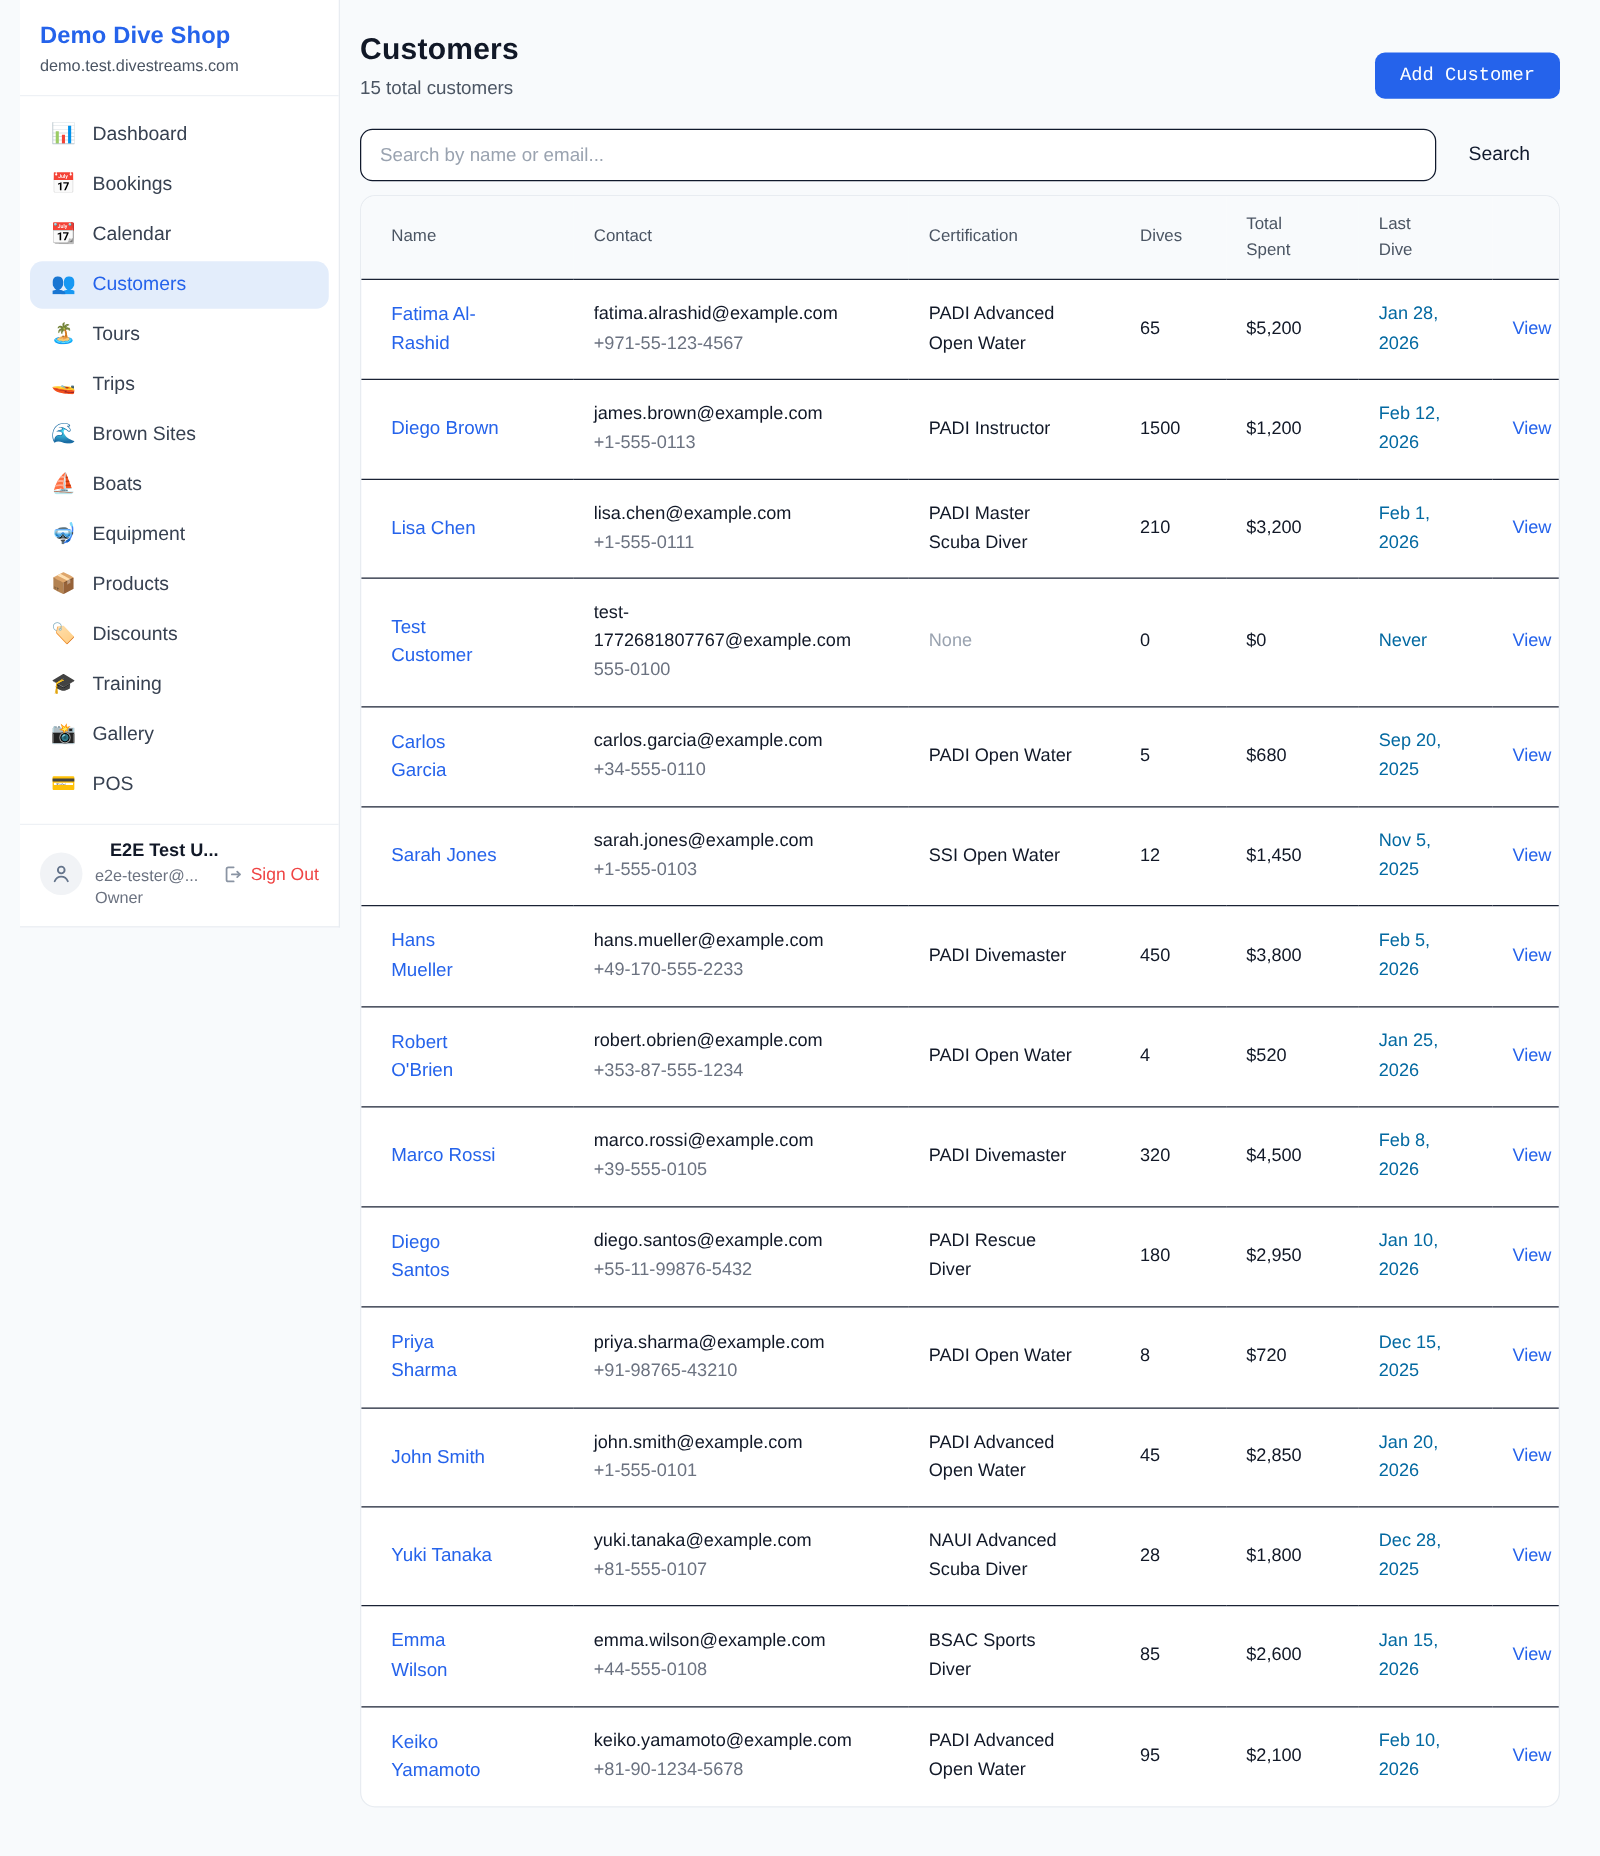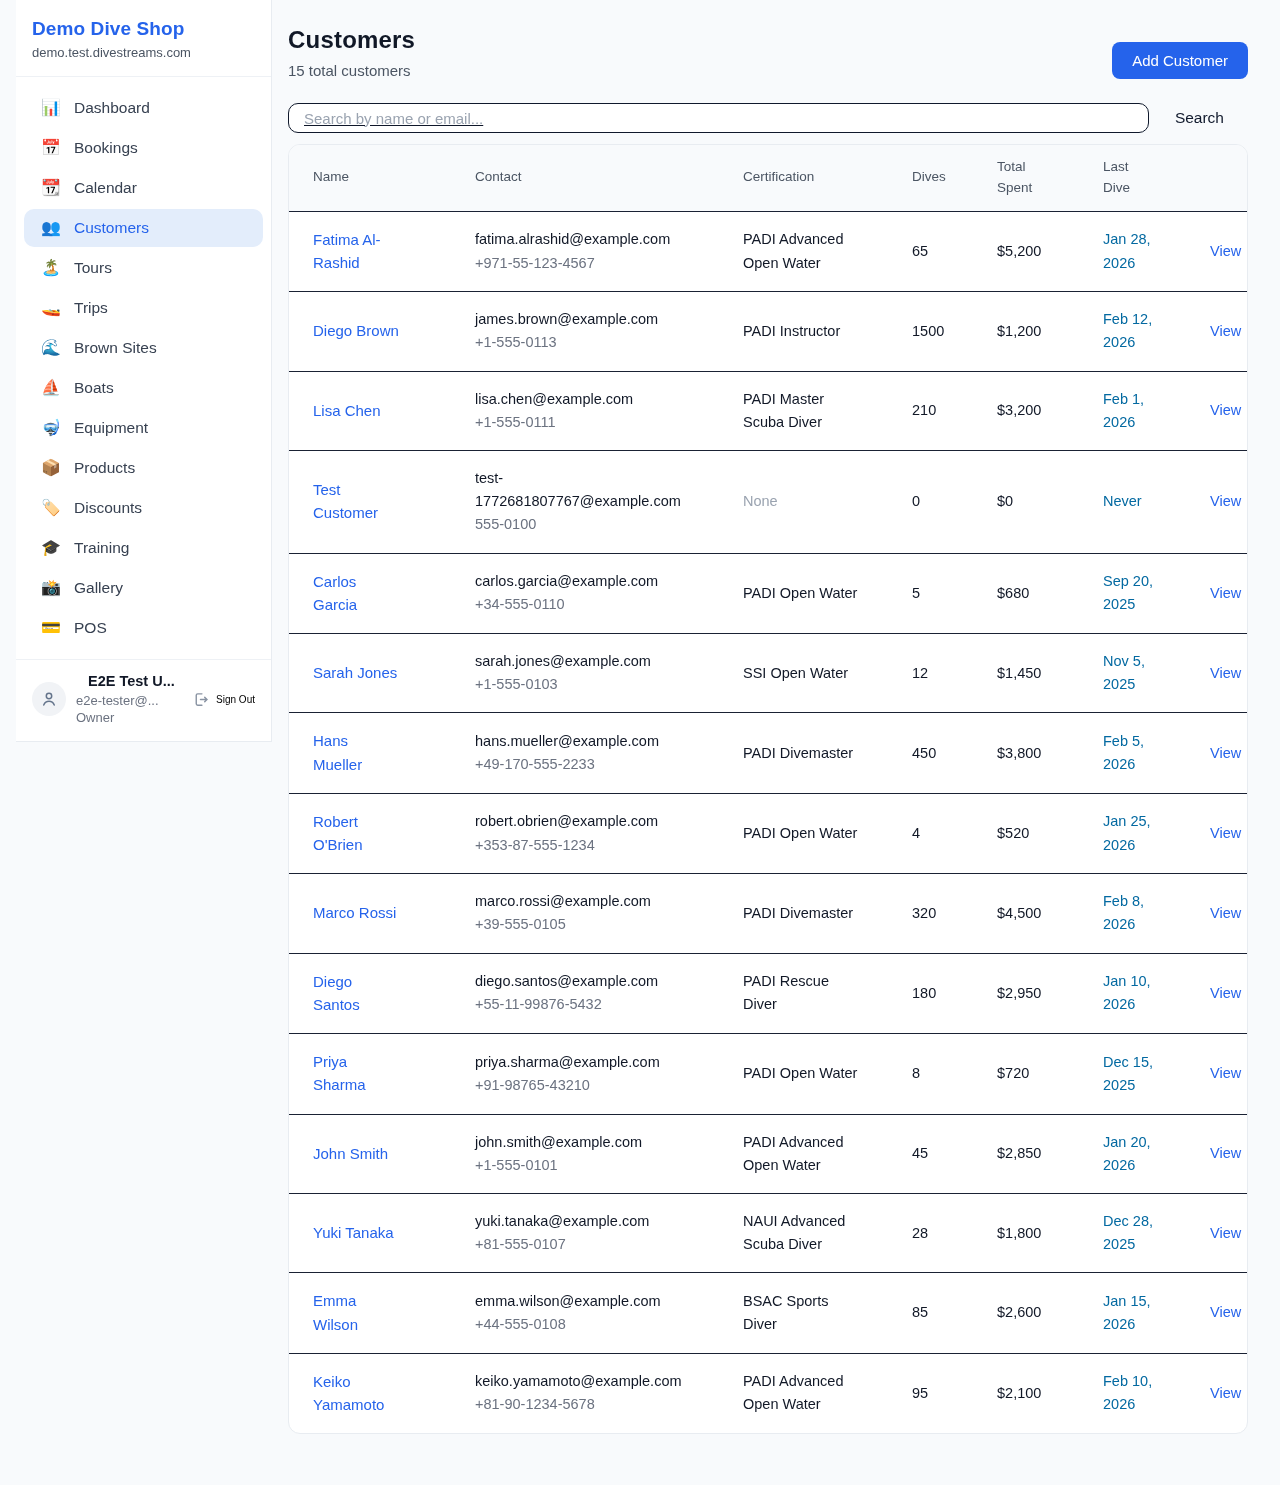--- a/index.html
+++ b/index.html
@@ -38,40 +38,40 @@
   .avatar {
     width:34px; height:34px; min-width:34px; border-radius:50%;
     background:#f1f3f6; display:flex; align-items:center; justify-content:center;
   }
   .user-info { flex:1; min-width:0; line-height:1.35; }
   .user-name { font-size:14.5px; font-weight:bold; color:#111827; white-space:nowrap;margin-left:12px; }
   .user-email, .user-role { font-size:13px; color:#6b7280; white-space:nowrap; }
   .signout-btn {
     display:flex; align-items:center; gap:7px;
     background:none; border:none; cursor:pointer;
-    font-family:inherit; font-size:10px; color:#000000; white-space:nowrap;
+    font-family:inherit; font-size:14px; color:#ef4444; white-space:nowrap;
   }
 
   
   .main { margin-left:256px; padding:26px 32px 30px; }
   .page-header { position:relative; }
   .page-title { font-size:24px; font-weight:bold; color:#111827; letter-spacing:.2px; }
   .page-subtitle { font-size:15px; color:#4b5563; margin-top:8px; }
   .add-btn {
     position:absolute; right:0; top:16px;
     background:#2563eb; color:#fff; border:none; cursor:pointer;
-    font-family:Liberation Sans, sans-serif; font-size:15px; font-weight:500;
+    font-family:Liberation Mono, monospace; font-size:15px; font-weight:500;
     padding:10px 20px; border-radius:8px;
   }
 
   .search-row { display:flex; align-items:center; margin-top:24px; }
   .search-input {
-    flex:1; height:30px; background:#fff;
+    flex:1; height:42px; background:#fff;
     border:1px solid #10192c; border-radius:10px;
-    padding:0 15px; font-family:inherit; font-size:15px; color:#0f172a; outline:none;text-decoration:underline;
+    padding:0 15px; font-family:inherit; font-size:15px; color:#0f172a; outline:none;
   }
   .search-input::placeholder { color:#9aa3b0; }
   .search-btn {
     background:none; border:none; cursor:pointer;
     font-family:inherit; font-size:15.5px; color:#10192c; padding:0 24px 0 26px;
   }
 
   
   .table-card {
     margin-top:11px; background:#fff;

